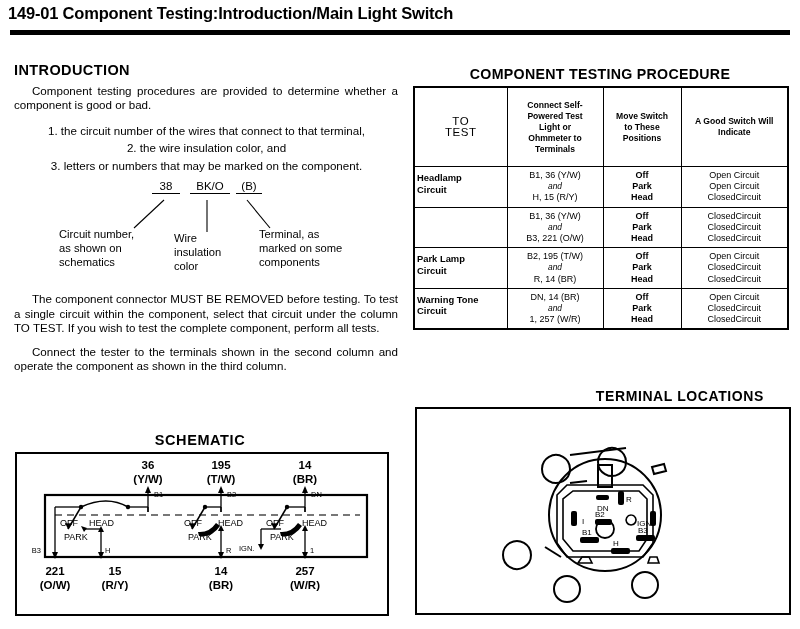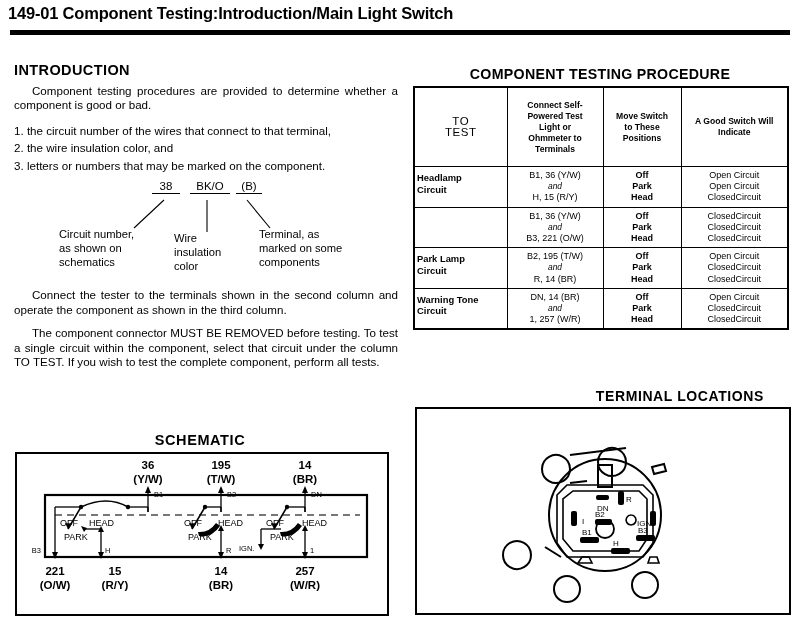--- a/index.html
+++ b/index.html
@@ -55,20 +55,21 @@
     font-size: 11.6px;
     line-height: 14.4px;
     text-align: justify;
     margin: 0 1px 9px 0;
     text-indent: 18px;
   }
   .numlist {
     list-style: none;
     margin: 0;
     padding: 0;
+    text-align: center;
   }
   .numlist li {
     font-size: 11.6px;
     line-height: 17.5px;
     white-space: nowrap;
   }
 
   
   #callout {
     position: relative;
@@ -262,22 +263,22 @@
       <div>color</div>
     </div>
 
     <div class="desc" style="left:245px; top:48px; width:125px;">
       <div>Terminal, as</div>
       <div>marked on some</div>
       <div>components</div>
     </div>
   </div>
 
+  <p class="para" style="margin-top:4px;">The component connector MUST BE REMOVED before testing. To test a single circuit within the component, select that circuit under the column TO TEST. If you wish to test the complete component, perform all tests.</p>
   <p class="para">Connect the tester to the terminals shown in the second column and operate the component as shown in the third column.</p>
-  <p class="para" style="margin-top:4px;">The component connector MUST BE REMOVED before testing. To test a single circuit within the component, select that circuit under the column TO TEST. If you wish to test the complete component, perform all tests.</p>
 </div>
 
 <div id="schematic-title">SCHEMATIC</div>
 <div id="schematic-box"></div>
 <svg id="schematic-svg" viewBox="0 0 374 164">
 
   <rect x="30" y="43" width="322" height="62" fill="none" stroke="#000" stroke-width="2.2"></rect>
 
   <text x="133" y="17" text-anchor="middle" font-size="11.5" font-weight="bold" font-family="Liberation Sans, sans-serif">36</text>
   <text x="133" y="31" text-anchor="middle" font-size="11.5" font-weight="bold" font-family="Liberation Sans, sans-serif">(Y/W)</text>

